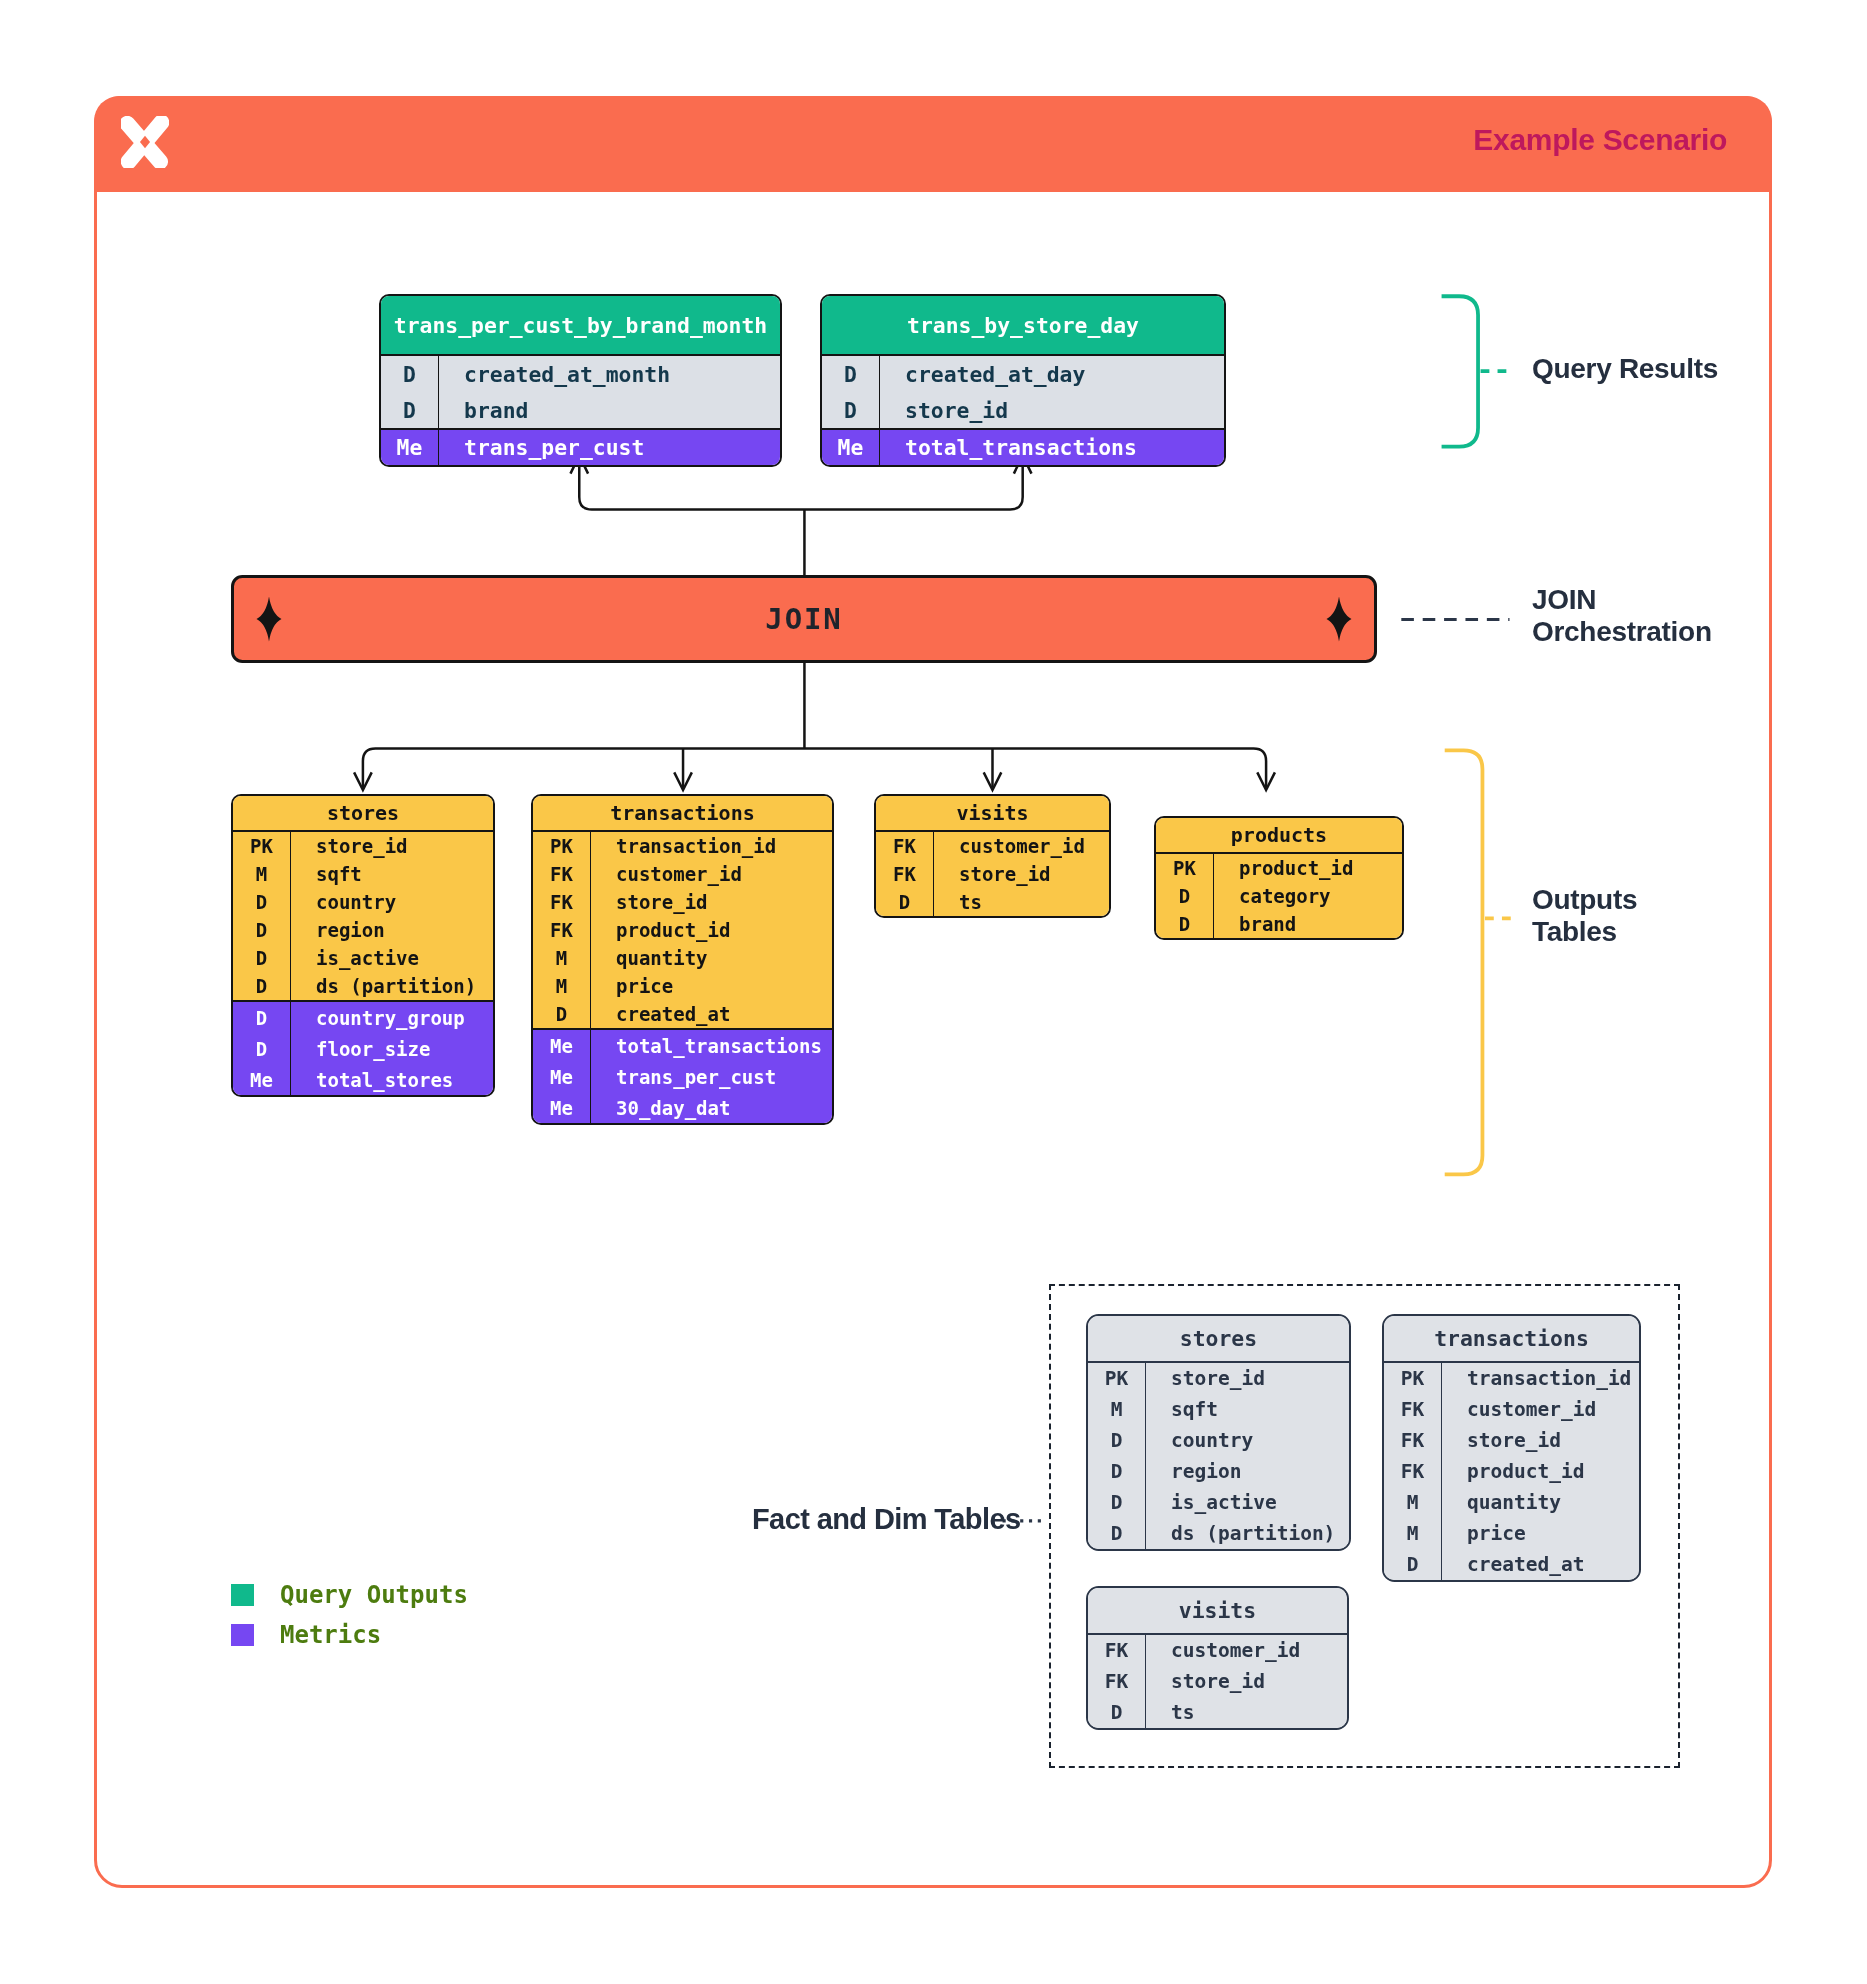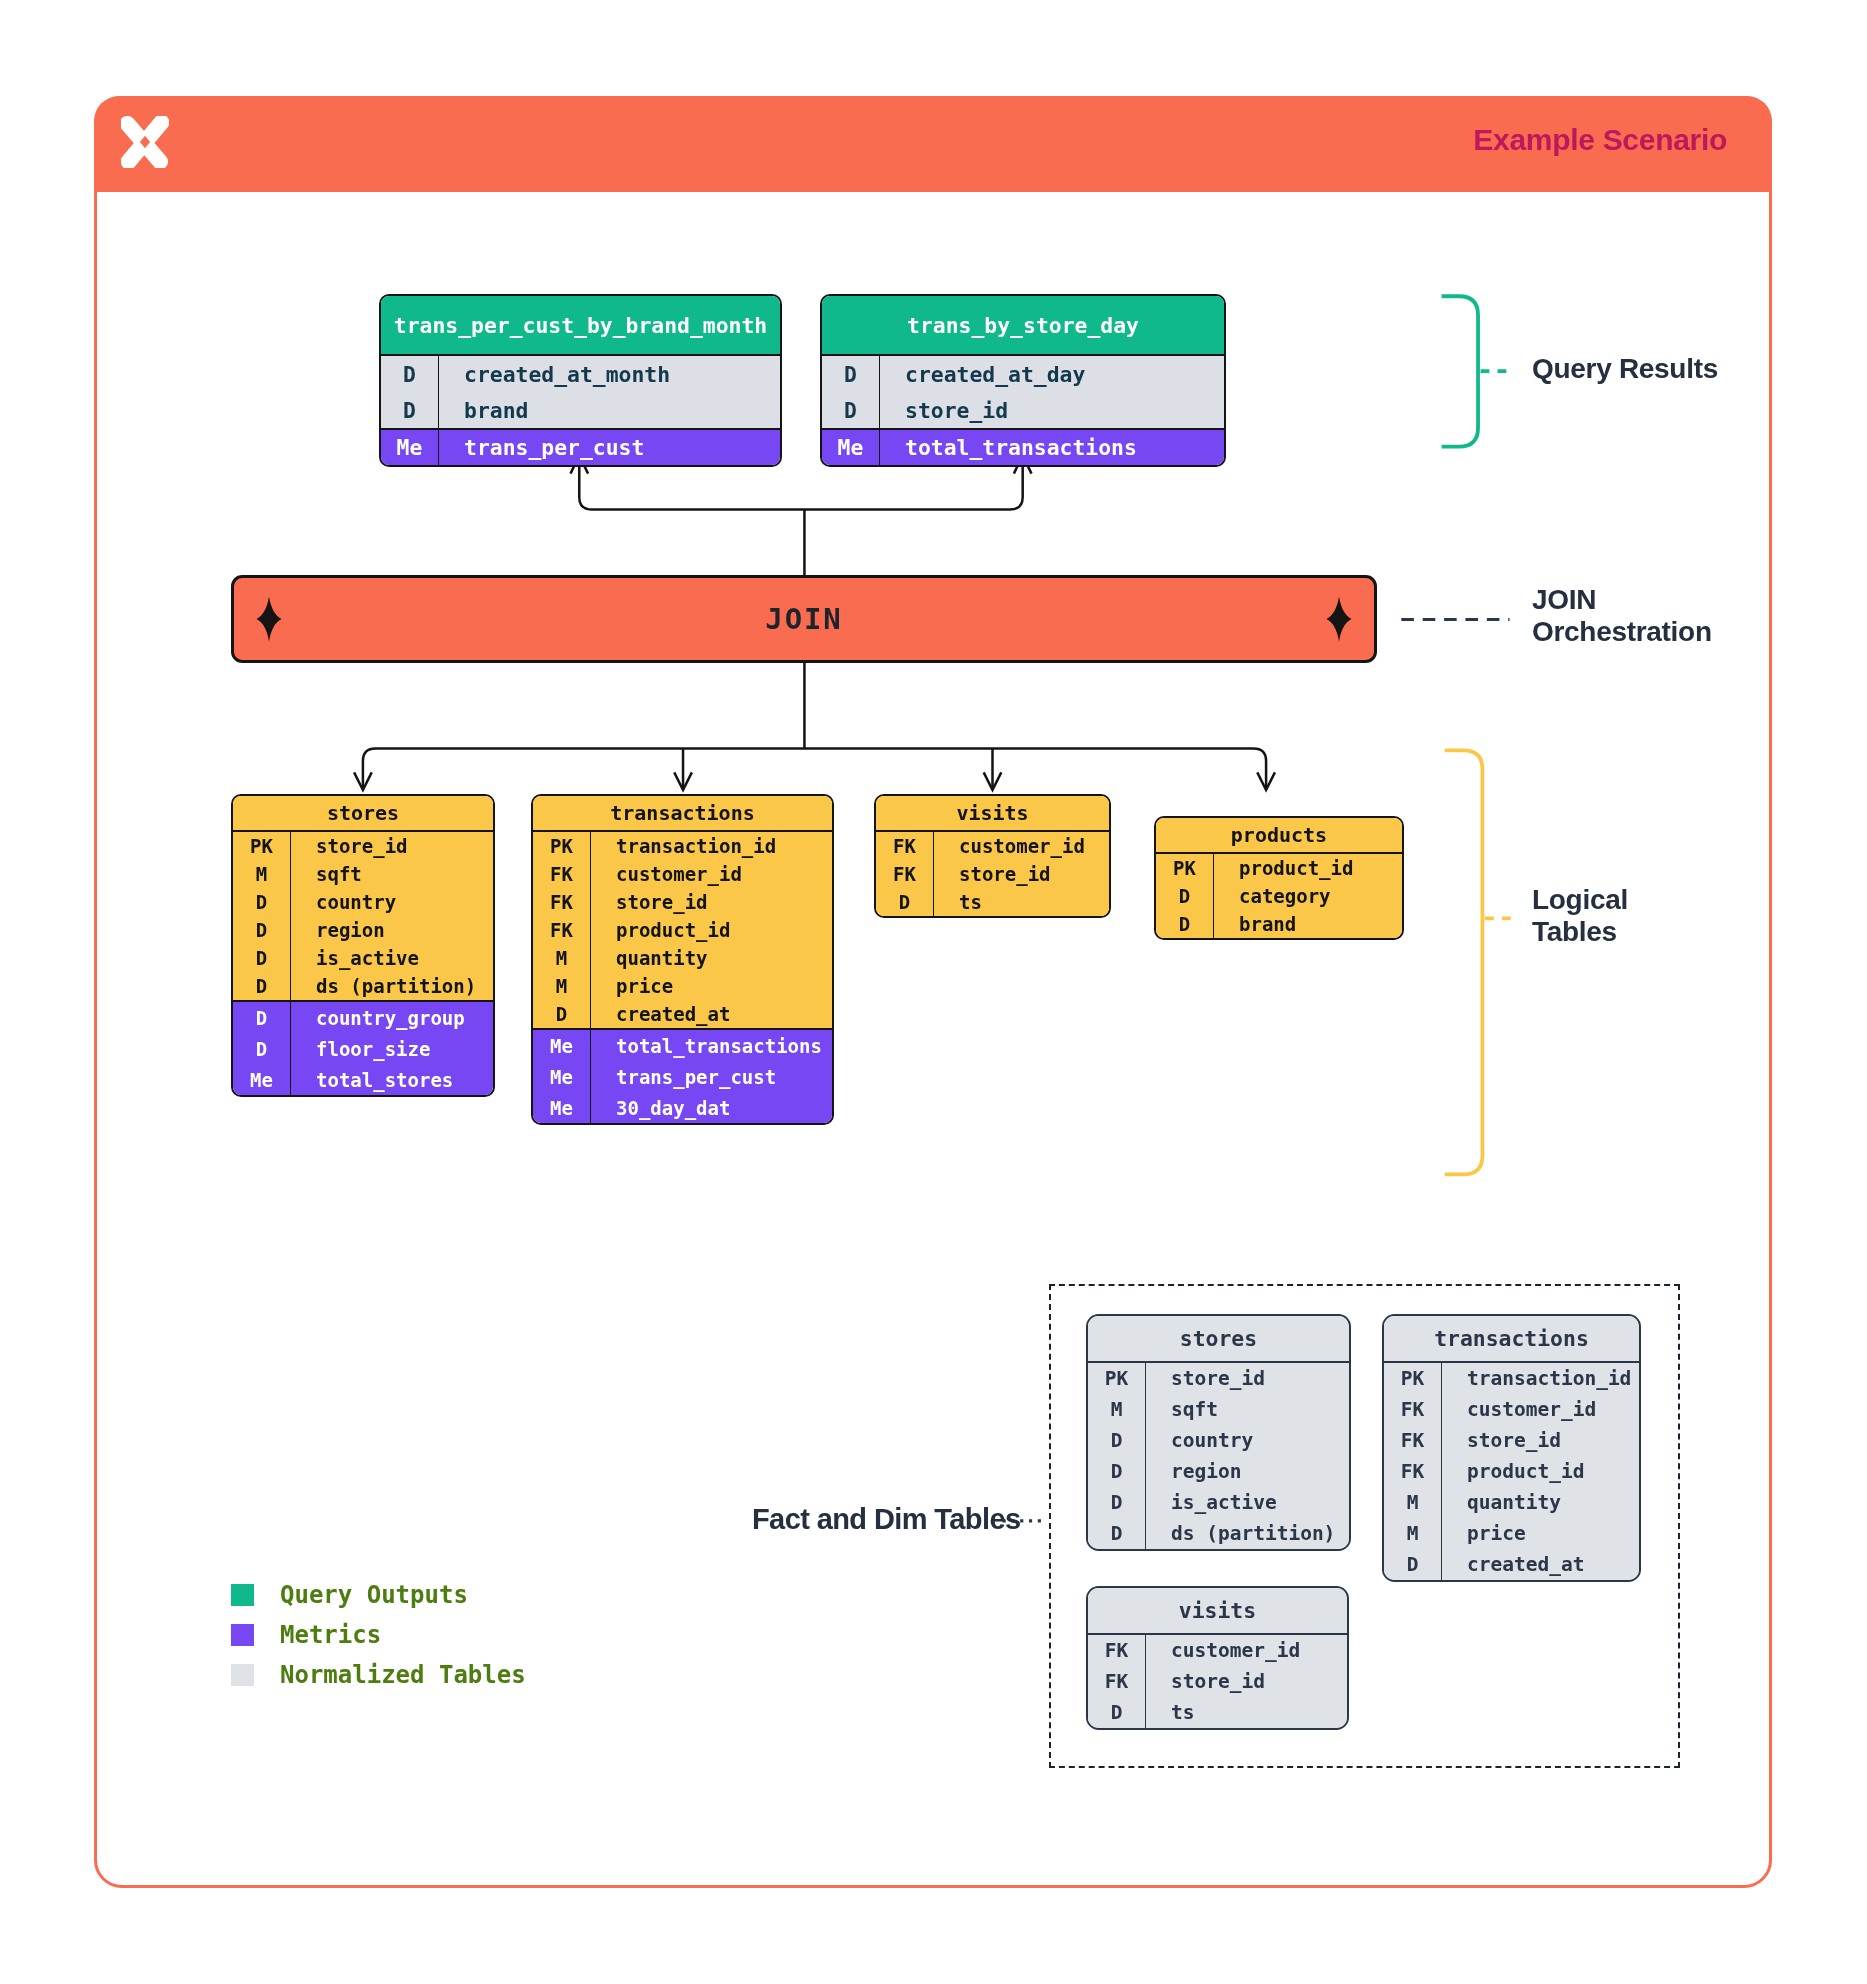--- a/index.html
+++ b/index.html
@@ -362,34 +362,30 @@
         </div>
       </div>
   </div>
 
   <div class="side-label" style="left:1532px;top:353px;">Query Results</div>
   <div class="side-label" style="left:1532px;top:584px;">
     <div>JOIN</div>
     <div>Orchestration</div>
   </div>
   <div class="side-label" style="left:1532px;top:884px;">
-    <div>Logical</div>
+    <div>Outputs</div>
     <div>Tables</div>
   </div>
   <div class="fact-label">Fact and Dim Tables</div>
 
   <div class="legend">
     <div class="legend-item">
       <div class="legend-swatch" style="background: rgb(16, 185, 140);"></div>
       <div class="legend-label">Query Outputs</div>
     </div>
     <div class="legend-item">
       <div class="legend-swatch" style="background: rgb(118, 71, 242);"></div>
       <div class="legend-label">Metrics</div>
     </div>
-    <div class="legend-item">
-      <div class="legend-swatch" style="background: rgb(223, 226, 231);"></div>
-      <div class="legend-label">Normalized Tables</div>
-    </div>
   </div>
 
 </div>
 
 
 </body></html>

